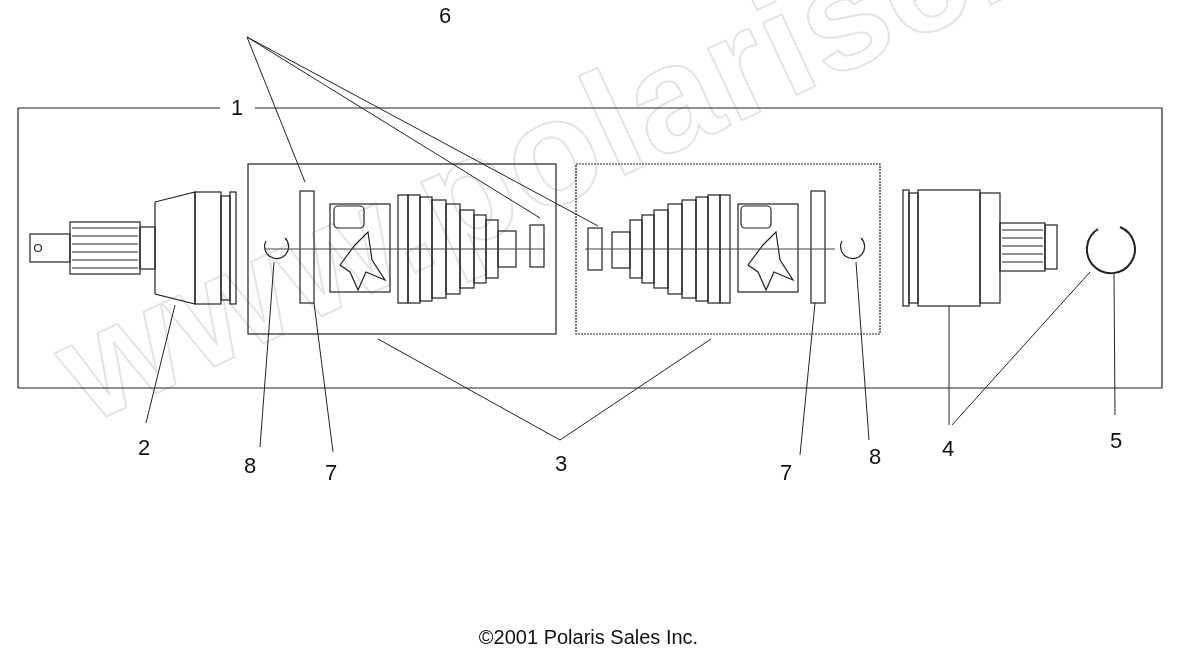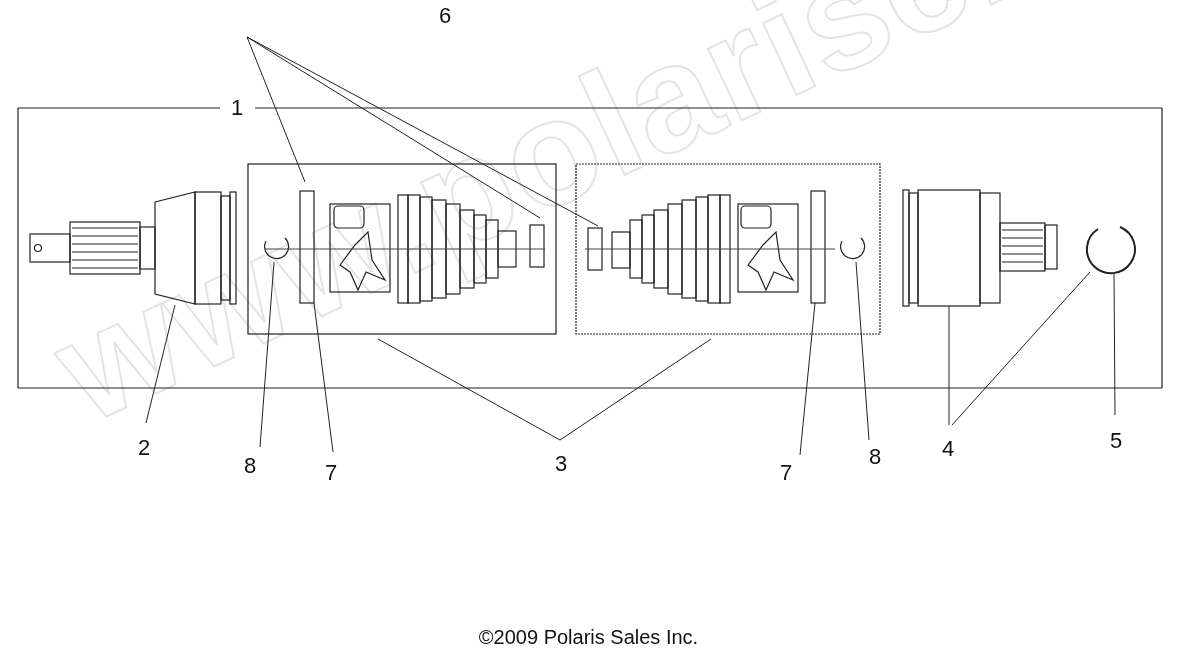--- a/index.html
+++ b/index.html
@@ -129,14 +129,14 @@
   <span class="callout" style="left:138px;top:437px">2</span>
   <span class="callout" style="left:555px;top:453px">3</span>
   <span class="callout" style="left:942px;top:438px">4</span>
   <span class="callout" style="left:1110px;top:430px">5</span>
   <span class="callout" style="left:439px;top:5px">6</span>
   <span class="callout" style="left:325px;top:462px">7</span>
   <span class="callout" style="left:780px;top:462px">7</span>
   <span class="callout" style="left:244px;top:455px">8</span>
   <span class="callout" style="left:869px;top:446px">8</span>
 
-  <div class="copyright">©2009 Polaris Sales Inc.</div>
+  <div class="copyright">©2001 Polaris Sales Inc.</div>
 </div>
 
 </body></html>

